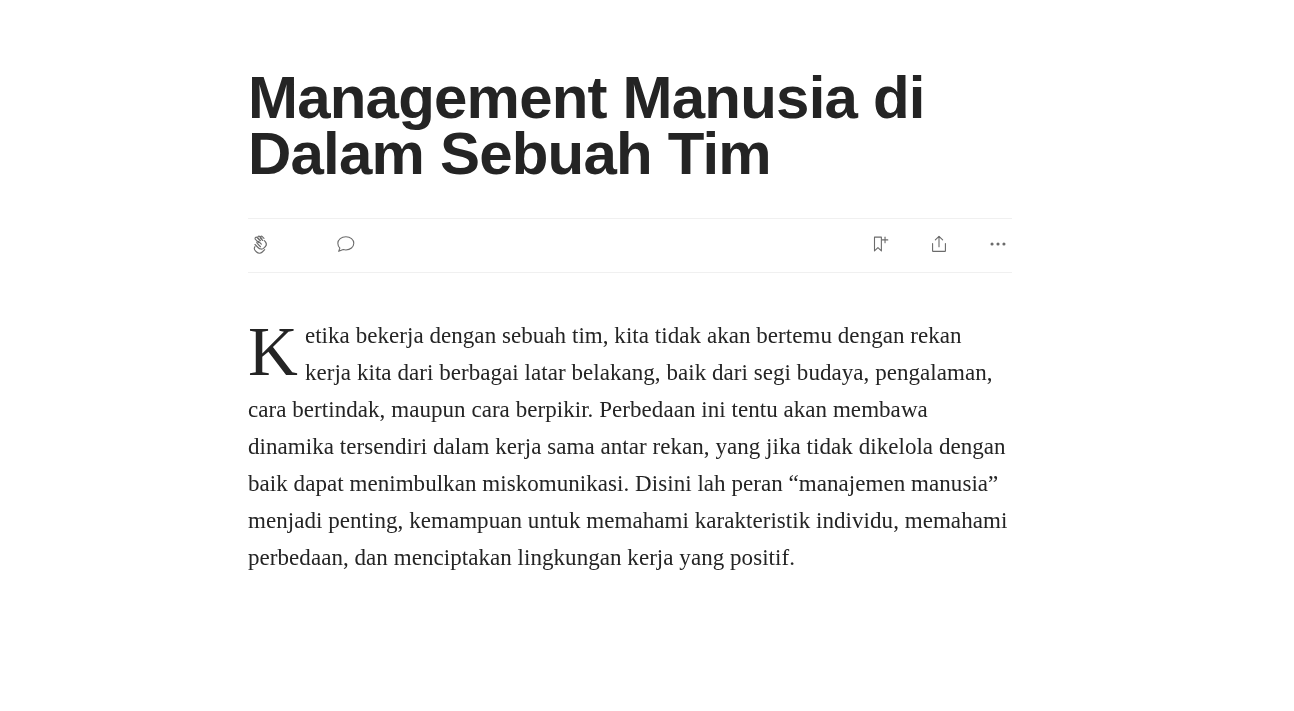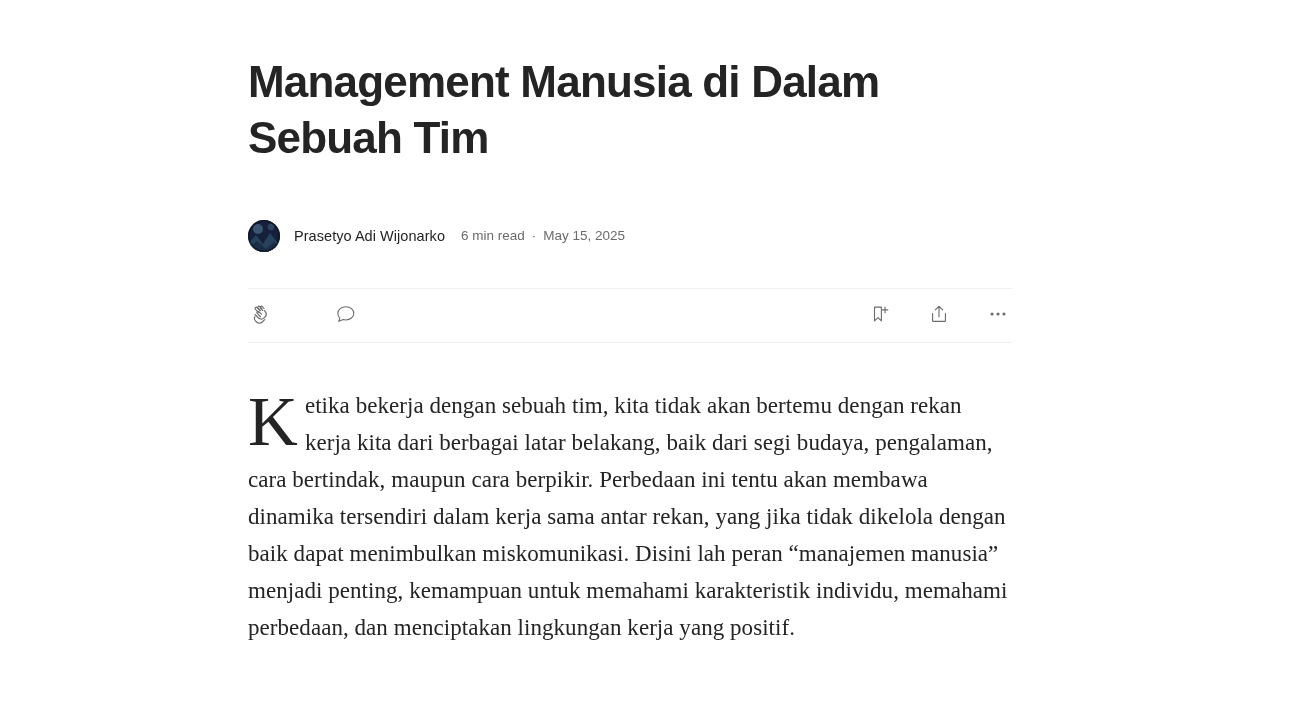--- a/index.html
+++ b/index.html
@@ -25,27 +25,27 @@
 
   .article {
     position: absolute;
     left: 248px;
     top: 0;
     width: 764px;
   }
 
   .title {
     font-family: "Liberation Sans", sans-serif;
-    font-size: 44px;
+    font-size: 60px;
     line-height: 56px;
     font-weight: 700;
     letter-spacing: -0.8px;
     color: #242424;
     margin: 0;
-    padding-top: 54px;
+    padding-top: 70px;
     max-width: 690px;
   }
 
   .byline {
     display: flex;
     align-items: center;
     margin-top: 54px;
     height: 32px;
   }
 
@@ -128,36 +128,20 @@
   }
 </style>
 </head>
 <body>
 
 <div class="page">
   <div class="article">
 
     <h1 class="title">Management Manusia di Dalam Sebuah Tim</h1>
 
-    <div class="byline">
-      <div class="avatar">
-        <svg width="32" height="32" viewBox="0 0 32 32" aria-hidden="true">
-          <rect width="32" height="32" fill="#16203a"></rect>
-          <circle cx="10" cy="9" r="5" fill="#3b5570"></circle>
-          <circle cx="23" cy="7" r="3.2" fill="#2c4560"></circle>
-          <path d="M0 24 L8 15 L15 24 L22 13 L32 26 L32 32 L0 32 Z" fill="#26415c"></path>
-          <path d="M0 28 L9 21 L18 29 L26 22 L32 28 L32 32 L0 32 Z" fill="#1b2d45"></path>
-          <circle cx="16" cy="16" r="15.2" fill="none" stroke="#0d1522" stroke-width="1"></circle>
-        </svg>
-      </div>
-      <div class="author-name">Prasetyo Adi Wijonarko</div>
-      <div class="meta">
-        <span>6 min read</span><span class="dot">·</span><span>May 15, 2025</span>
-      </div>
-    </div>
 
     <div class="toolbar">
       <div class="toolbar-left">
 
         <div class="tb-btn">
           <span>
             <svg width="24" height="24" viewBox="0 0 24 24" fill="none" stroke="#6b6b6b" stroke-width="1.1" stroke-linecap="round" stroke-linejoin="round">
               <path d="M11.37 12.21 8.9 9.74a1.2 1.2 0 0 0-1.7 1.7l3.3 3.3"></path>
               <path d="M9.6 8.1 7.1 5.6a1.2 1.2 0 0 0-1.7 1.7l3.3 3.3"></path>
               <path d="M11.9 6.6 9.8 4.5a1.2 1.2 0 0 0-1.7 1.7l2.4 2.4"></path>

